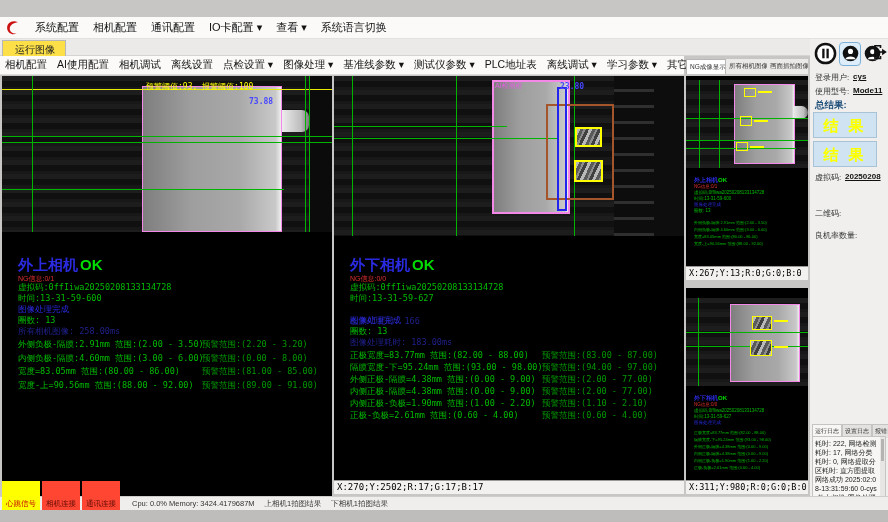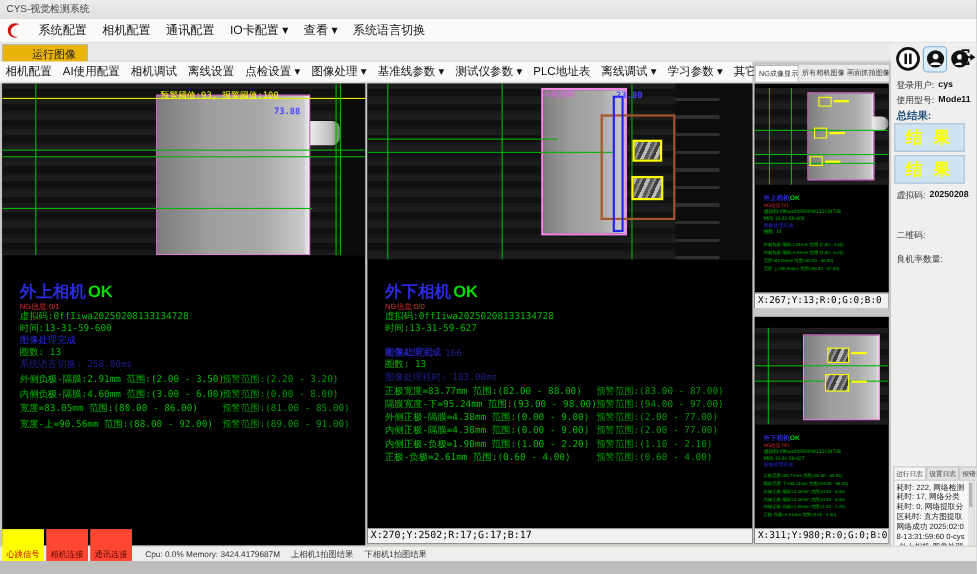--- a/index.html
+++ b/index.html
@@ -5,31 +5,31 @@
   html,body{margin:0;padding:0;background:#888;}
   *{box-sizing:border-box;}
   .app{position:relative;width:888px;height:522px;background:#c8c6c4;font-family:"Liberation Sans",sans-serif;overflow:hidden;}
   .abs{position:absolute;}
   
   .titlebar{left:0;top:0;width:888px;height:17px;background:linear-gradient(#ececeb,#e2e0df);font-size:9px;color:#444;line-height:17px;padding-left:6px;}
   .menubar{left:0;top:17px;width:888px;height:22px;background:#fbfaf9;border-bottom:1px solid #e3e1e0;display:flex;align-items:center;}
   .logo{width:18px;height:18px;margin:0 6px 0 4px;}
   .mi{font-size:11px;color:#141414;padding:3px 7px;white-space:nowrap;cursor:default;}
   .tabrow{left:0;top:39px;width:888px;height:17px;background:#eceae9;border-bottom:1px solid #d6d4d3;}
-  .maintab{position:absolute;left:2px;top:1px;height:16px;background:#eab308;border:1px solid #b9b7b6;border-bottom:none;font-size:10px;color:#222;padding:2px 10px 0 26px;}
+  .maintab{position:absolute;left:2px;top:1px;height:16px;background:#fde047;border:1px solid #b9b7b6;border-bottom:none;font-size:10px;color:#222;padding:2px 10px 0 12px;}
   .toolbar{left:0;top:56px;width:684px;height:19px;background:#fbfaf9;display:flex;align-items:center;border-bottom:1px solid #e0dedd;}
   .ti{font-size:10.5px;color:#141414;padding:2px 5px;white-space:nowrap;}
   
   .viewtabs{left:686px;top:59px;width:122px;height:15px;display:flex;background:#eceae9;}
   .vt{font-size:6.5px;color:#333;padding:3px 3px 0 3px;white-space:nowrap;overflow:hidden;}
   .vt.active{background:#fff;border:1px solid #b9b7b6;border-bottom:none;}
   .hbtn{cursor:pointer;}
   .sidebar-bg{left:810px;top:39px;width:78px;height:483px;background:#f0efee;}
   .slabel{font-size:8px;color:#333;white-space:nowrap;}
-  .svalue{font-size:8px;color:#111;font-weight:bold;white-space:nowrap;}
+  .svalue{font-size:8px;color:#111;font-weight:bold;white-space:nowrap;text-decoration:underline;}
   .result-box{width:64px;height:26px;background:#cfe3f2;border:1px solid #a8c2d6;color:#ffff00;font-weight:bold;font-size:15px;text-align:center;line-height:25px;letter-spacing:3px;text-shadow:0 0 1px #cfa;}
   .logtabs{display:flex;}
   .lt{font-size:6px;color:#333;padding:2px 2px;white-space:nowrap;background:#e4e2e1;border:1px solid #c6c4c3;border-bottom:none;}
   .lt.active{background:#f7f6f5;}
   .logbox{background:#f7f6f5;border:1px solid #c6c4c3;font-size:7px;line-height:9px;color:#222;padding:2px 6px 2px 2px;word-break:break-all;position:relative;}
   .logscroll{position:absolute;right:0;top:0;width:5px;height:100%;background:#e8e6e5;}
   .logthumb{position:absolute;right:1px;top:2px;width:3px;height:22px;background:#b5b3b2;}
   
   .panel{background:#000;overflow:hidden;}
   .statusstrip{position:absolute;left:0;bottom:0;width:100%;height:14px;background:#f2f1f0;border-top:1px solid #9a9896;font-size:9px;color:#000;line-height:13px;padding-left:3px;font-family:"DejaVu Sans Mono",monospace;white-space:nowrap;}
@@ -70,23 +70,20 @@
   .badge.yellow{background:#ffff00;color:#c00000;}
   .badge.red{background:#ff4633;color:#5d0b05;}
   .sbtext{font-size:7.5px;color:#333;margin-left:10px;white-space:nowrap;}
   .bottomstrip{left:0;top:510px;width:888px;height:12px;background:#bfbdbb;}
 </style>
 </head>
 <body>
 
 <div class="app">
 
-  <div class="abs titlebar">
-    <span>CYS-视觉检测系统</span>
-  </div>
 
   <div class="abs menubar">
     <span class="logo">
       <svg viewBox="0 0 20 20" width="18" height="18">
           <path d="M15.5 3.5C9 .5 3 4.5 3.5 10.5c.4 5 6 8 10.5 5.5-4 .8-7.5-1.8-7.6-5.3-.1-4 4.2-6.8 9.1-7.2z" fill="#c11"></path>
         </svg>
     </span>
     <span class="mi">系统配置</span>
     <span class="mi">相机配置</span>
     <span class="mi">通讯配置</span>
@@ -191,21 +188,21 @@
       <span class="btext" style="left:247px;top:21px;">73.88</span>
     </div>
     <div class="ptitle" style="left:16px;top:180px;">
       <span class="cam">外上相机</span><span class="ok">OK</span>
     </div>
     <div class="ngline" style="left:16px;top:198px;">NG信息:0/1</div>
     <div class="dline g" style="left:16px;top:206px;">虚拟码:0ffIiwa20250208133134728</div>
     <div class="dline g" style="left:16px;top:217px;">时间:13-31-59-600</div>
     <div class="dline b" style="left:16px;top:228px;">图像处理完成</div>
     <div class="dline g" style="left:16px;top:239px;">圈数: 13</div>
-    <div class="dline db" style="left:16px;top:250px;">系统语言切换: 258.00ms</div>
+    <div class="dline db" style="left:16px;top:250px;">所有相机图像: 258.00ms</div>
     <div class="mrow-l" style="left:16px;top:263px;">外侧负极-隔膜:2.91mm 范围:(2.00 - 3.50)</div>
     <div class="mrow-r" style="left:200px;top:263px;">预警范围:(2.20 - 3.20)</div>
     <div class="mrow-l" style="left:16px;top:277px;">内侧负极-隔膜:4.60mm 范围:(3.00 - 6.00)</div>
     <div class="mrow-r" style="left:200px;top:277px;">预警范围:(0.00 - 8.00)</div>
     <div class="mrow-l" style="left:16px;top:290px;">宽度=83.05mm 范围:(80.00 - 86.00)</div>
     <div class="mrow-r" style="left:200px;top:290px;">预警范围:(81.00 - 85.00)</div>
     <div class="mrow-l" style="left:16px;top:304px;">宽度-上=90.56mm 范围:(88.00 - 92.00)</div>
     <div class="mrow-r" style="left:200px;top:304px;">预警范围:(89.00 - 91.00)</div>
   </div>
 

